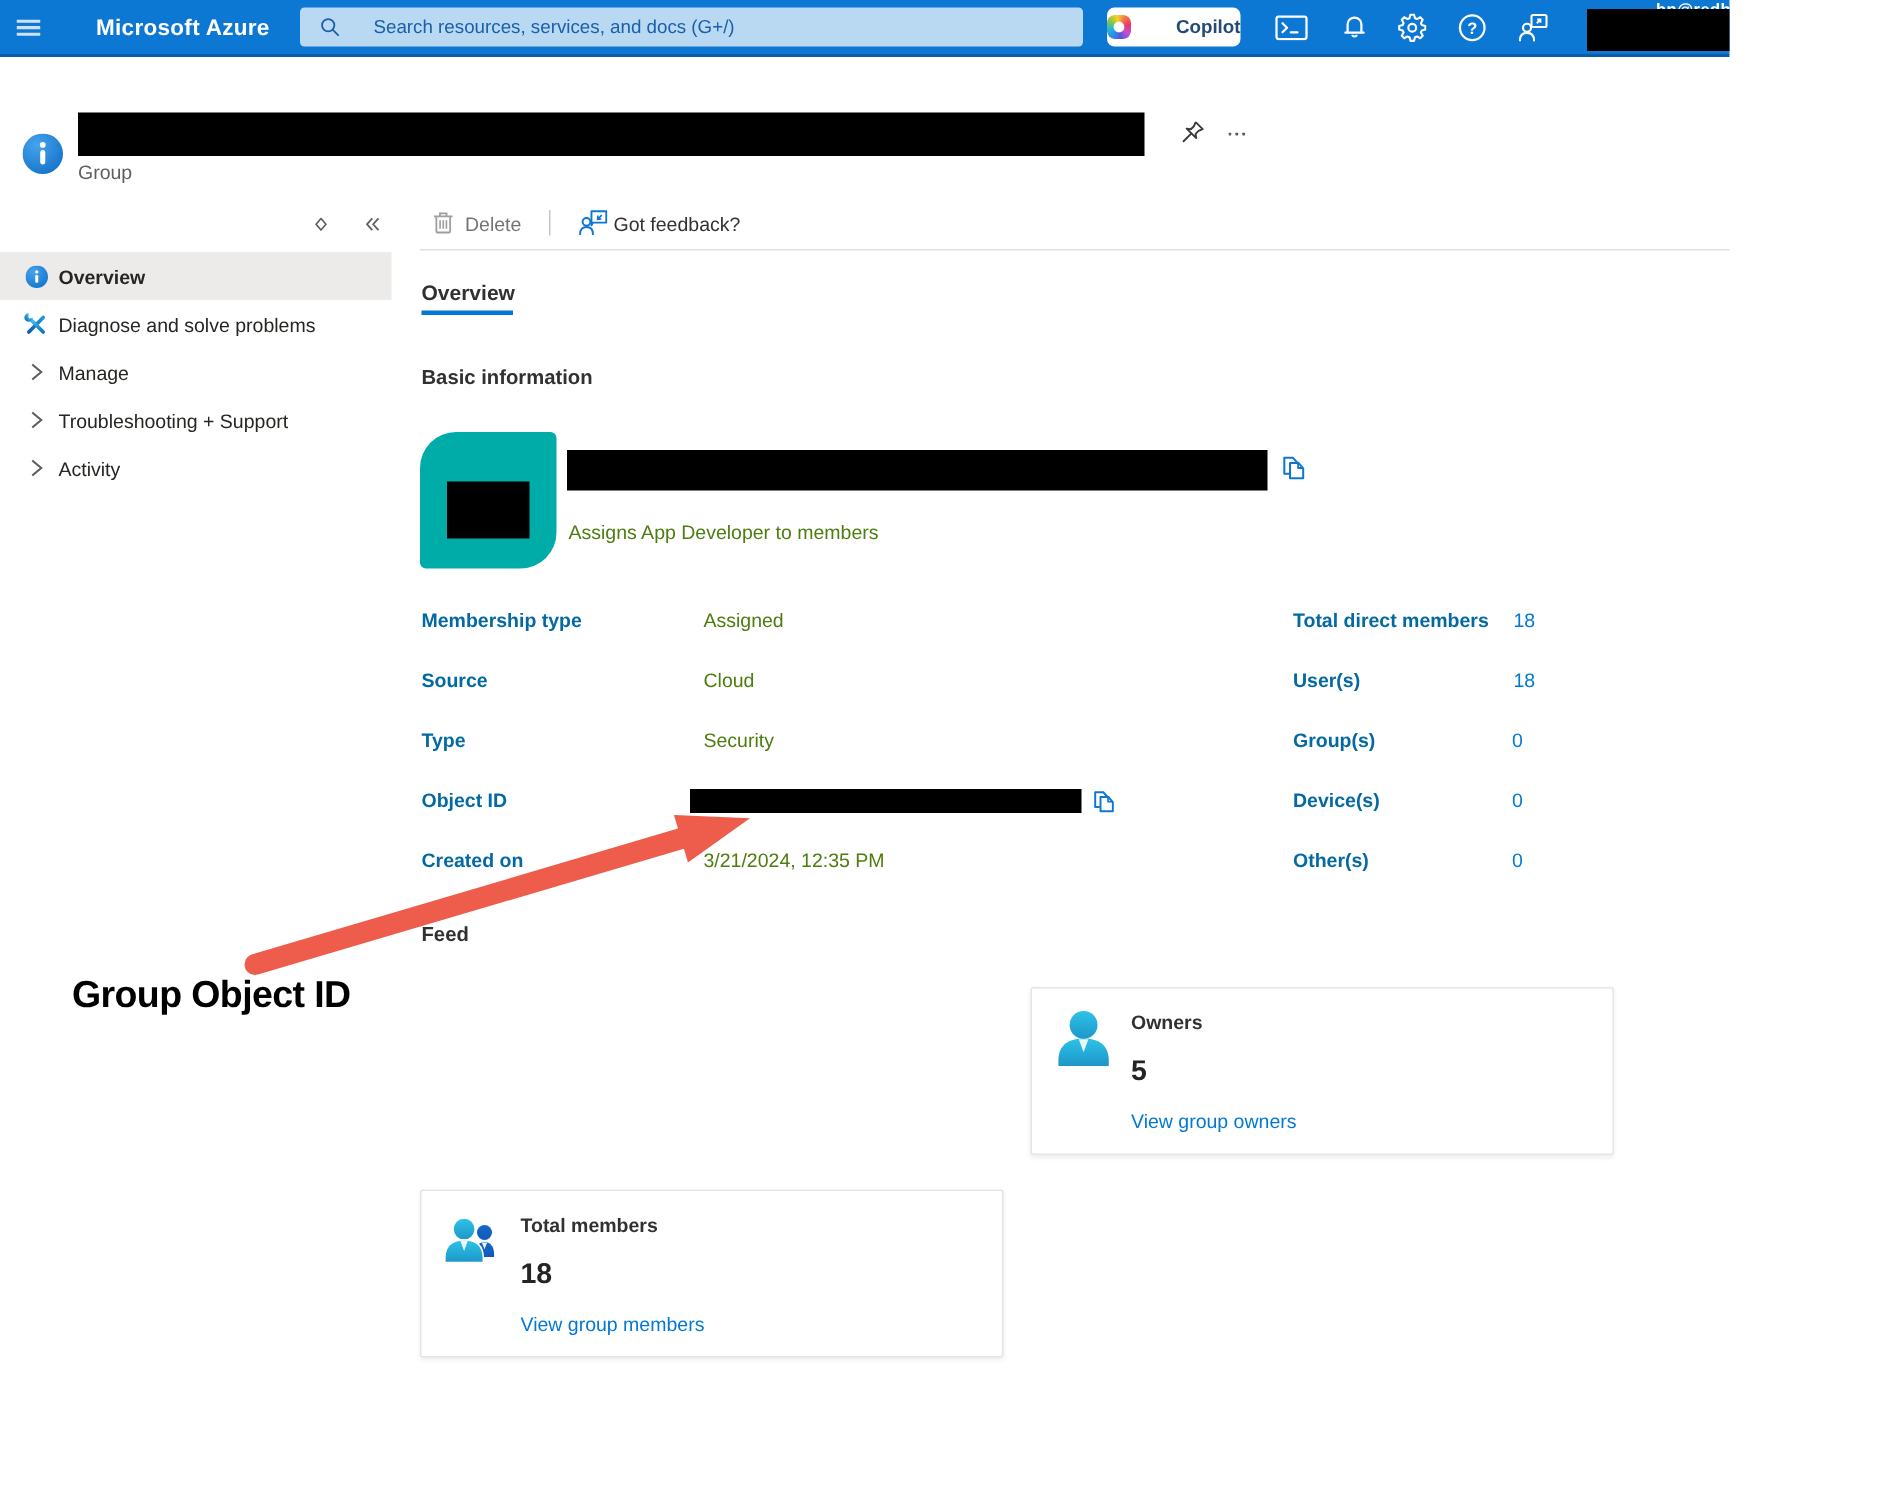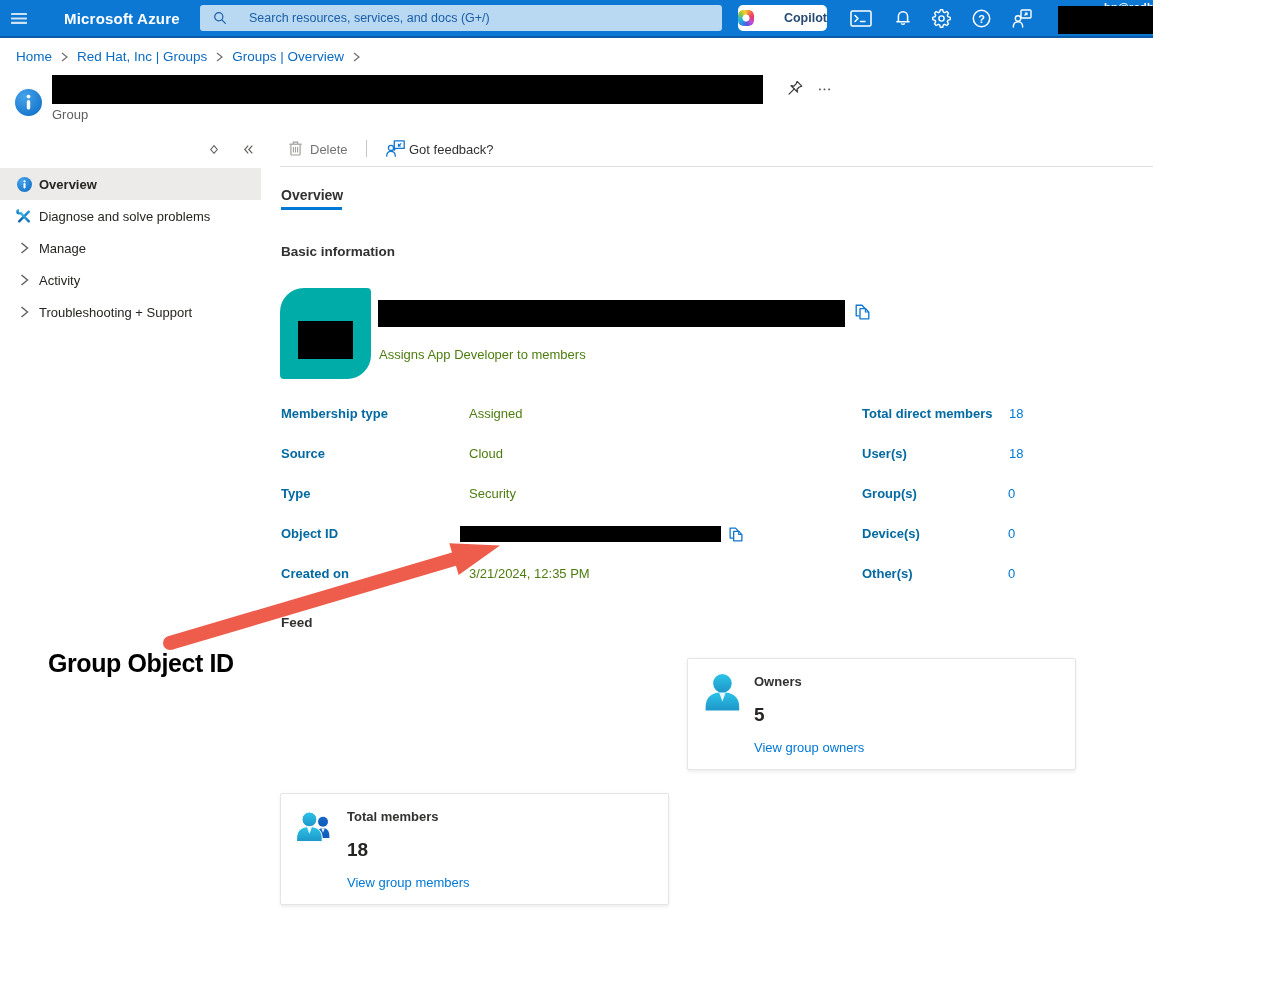--- a/index.html
+++ b/index.html
@@ -96,34 +96,20 @@
         <div style="margin-top:1px;color:#fff;font-weight:bold;font-size:11px;letter-spacing:.3px">hn@redhat.onmi</div>
       </div>
   <div class="redact" style="left:1058px;top:6px;width:169px;height:28px;z-index:2"></div>
   <svg class="abs" style="left:1229px;top:5px;z-index:2" width="27" height="27" viewBox="0 0 27 27">
         <circle cx="13.5" cy="13.5" r="13.5" fill="#8a949c"></circle>
         <circle cx="13.5" cy="10" r="4.6" fill="#cdd3d8"></circle>
         <path d="M4.5 24.5 C5.5 18.5 9 16.6 13.5 16.6 C18 16.6 21.5 18.5 22.5 24.5 A 13.5 13.5 0 0 1 4.5 24.5 Z" fill="#cdd3d8"></path>
       </svg>
 </div>
 
-<div class="crumbs">
-  <span>Home</span>
-      <span class="sep"><svg width="7" height="10" viewBox="0 0 7 10">
-          <polyline points="1,1 6,5 1,9" fill="none" stroke="#75736f" stroke-width="1.3"></polyline>
-        </svg></span>
-  <span>Red Hat, Inc | Groups</span>
-      <span class="sep"><svg width="7" height="10" viewBox="0 0 7 10">
-          <polyline points="1,1 6,5 1,9" fill="none" stroke="#75736f" stroke-width="1.3"></polyline>
-        </svg></span>
-  <span>Groups | Overview</span>
-      <span class="sep"><svg width="7" height="10" viewBox="0 0 7 10">
-          <polyline points="1,1 6,5 1,9" fill="none" stroke="#75736f" stroke-width="1.3"></polyline>
-        </svg></span>
-</div>
 
 <svg class="abs" style="left:15px;top:89px" width="27" height="27" viewBox="0 0 27 27">
   <defs>
         <radialGradient id="inf" cx=".35" cy=".28" r=".9">
           <stop offset="0" stop-color="#46a3ec"></stop>
           <stop offset="1" stop-color="#0e6ec5"></stop>
         </radialGradient>
       </defs>
   <circle cx="13.5" cy="13.5" r="13.5" fill="url(#inf)"></circle>
   <circle cx="13.5" cy="7.6" r="1.9" fill="#fff"></circle>
@@ -191,26 +177,26 @@
         </span>Diagnose and solve problems</div>
   <div class="navrow"><span class="nicon">
           <svg width="9" height="12" viewBox="0 0 9 12">
             <polyline points="1.5,1 7.5,6 1.5,11" fill="none" stroke="#605e5c" stroke-width="1.4"></polyline>
           </svg>
         </span>Manage</div>
   <div class="navrow"><span class="nicon">
           <svg width="9" height="12" viewBox="0 0 9 12">
             <polyline points="1.5,1 7.5,6 1.5,11" fill="none" stroke="#605e5c" stroke-width="1.4"></polyline>
           </svg>
-        </span>Activity</div>
+        </span>Troubleshooting + Support</div>
   <div class="navrow"><span class="nicon">
           <svg width="9" height="12" viewBox="0 0 9 12">
             <polyline points="1.5,1 7.5,6 1.5,11" fill="none" stroke="#605e5c" stroke-width="1.4"></polyline>
           </svg>
-        </span>Troubleshooting + Support</div>
+        </span>Activity</div>
 </div>
 
 <svg class="abs" style="left:289px;top:141px" width="13" height="15" viewBox="0 0 13 15">
       <g fill="none" stroke="#a19f9d" stroke-width="1.2">
         <line x1="0.3" y1="3.2" x2="12.7" y2="3.2"></line>
         <path d="M4.3 3 L4.3 1.2 L8.7 1.2 L8.7 3"></path>
         <path d="M1.9 3.4 L1.9 13.1 A0.9 0.9 0 0 0 2.8 14 L10.2 14 A0.9 0.9 0 0 0 11.1 13.1 L11.1 3.4"></path>
         <line x1="4.4" y1="5.9" x2="4.4" y2="11.5" stroke-width="1.1"></line>
         <line x1="6.5" y1="5.9" x2="6.5" y2="11.5" stroke-width="1.1"></line>
         <line x1="8.6" y1="5.9" x2="8.6" y2="11.5" stroke-width="1.1"></line>

